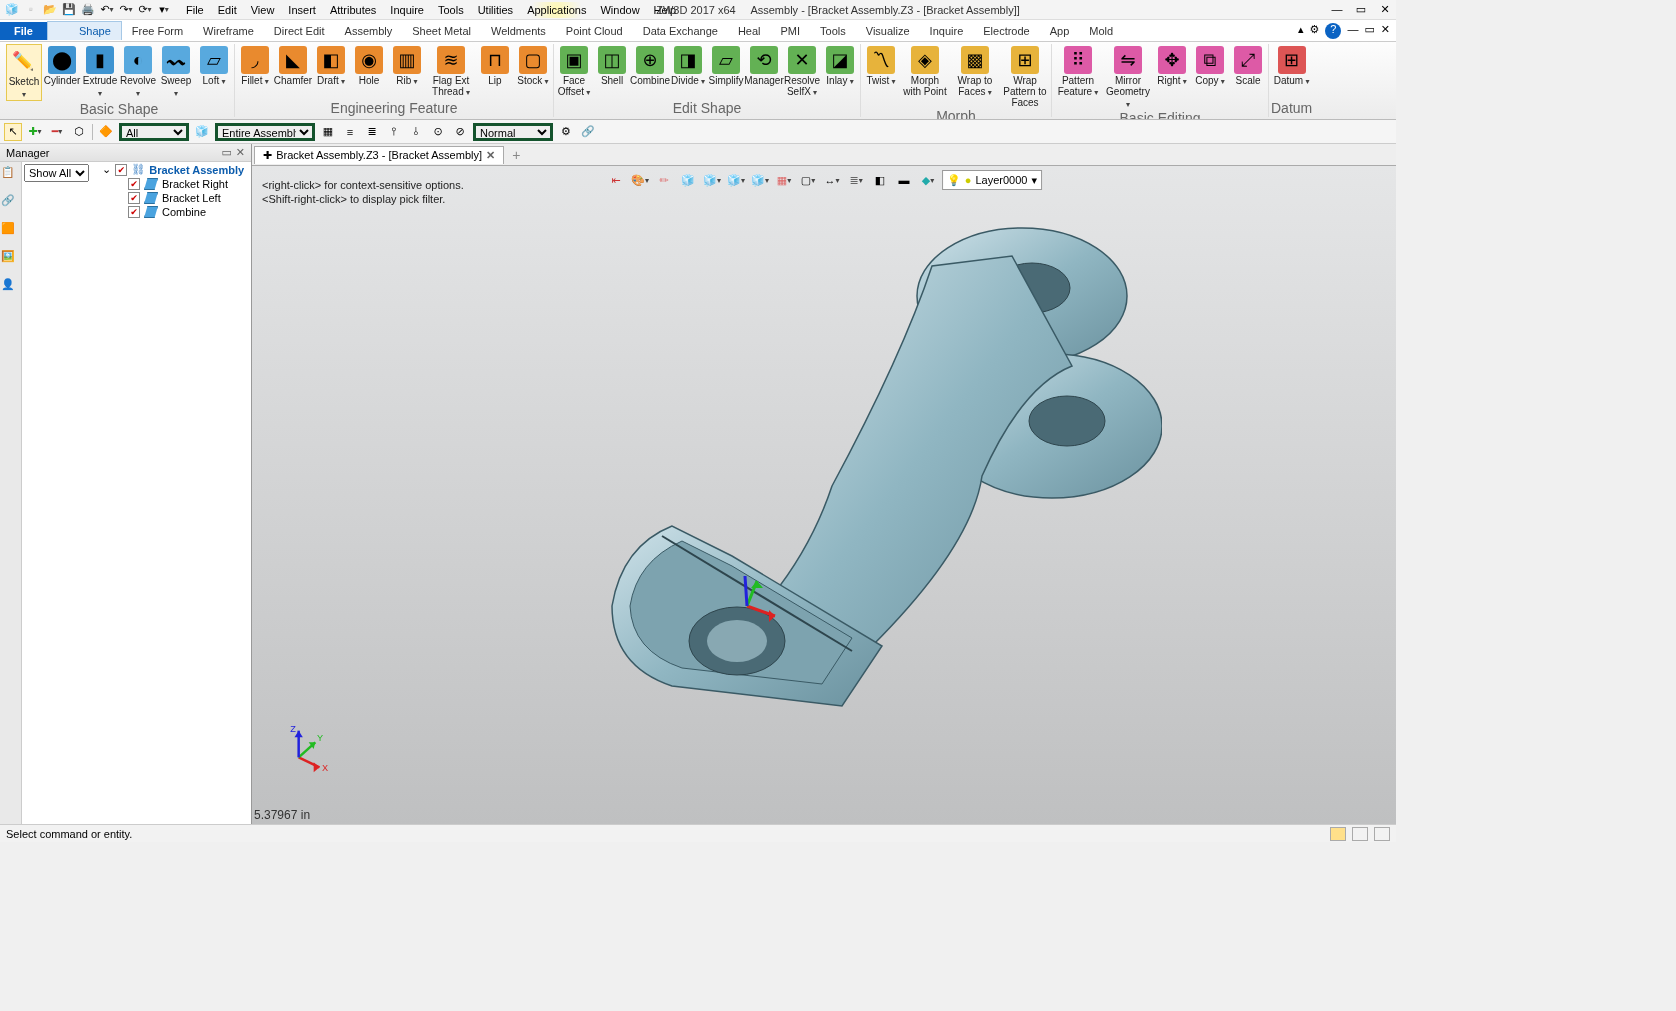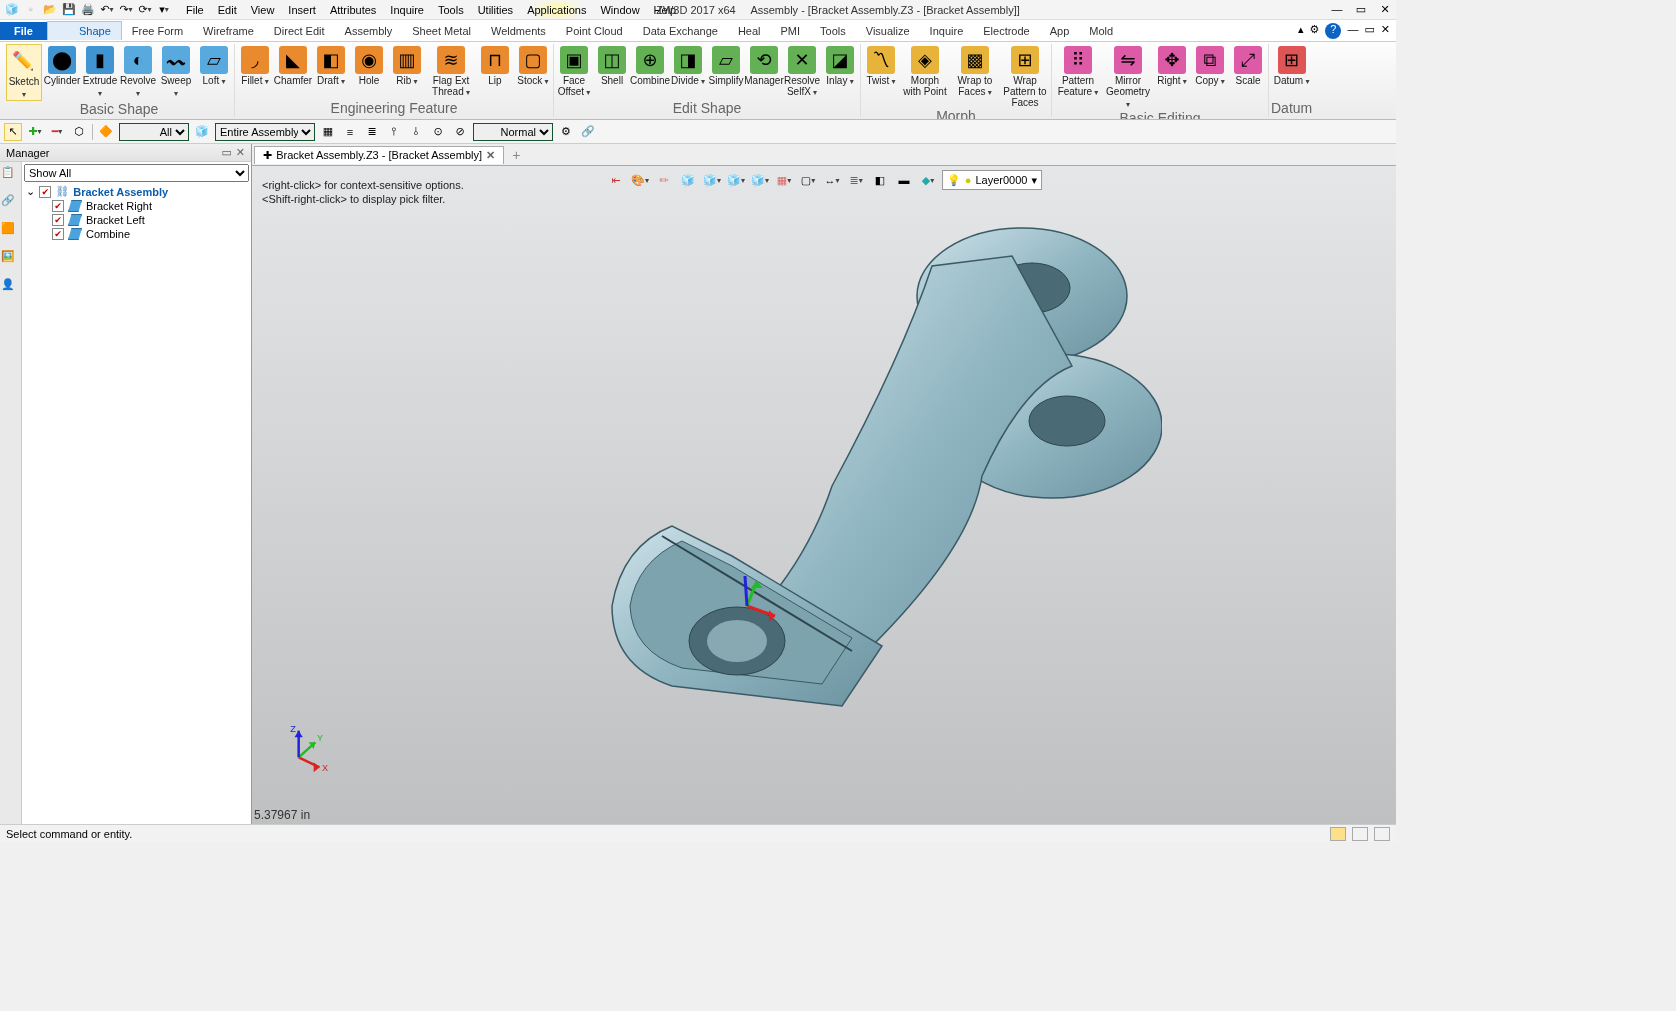--- a/index.html
+++ b/index.html
@@ -28,32 +28,32 @@
 .group-buttons { display: flex; gap: 2px; flex: 1; align-items: flex-start; }
 .group-label { font-size: 14px; color: #666; padding-bottom: 1px; }
 .bigbtn { width: 36px; display: flex; flex-direction: column; align-items: center; padding-top: 2px; cursor: default; }
 .bigbtn.wide { width: 48px; }
 .bigbtn .icon { width: 28px; height: 28px; border-radius: 3px; display: flex; align-items: center; justify-content: center; font-size: 18px; }
 .bigbtn .lbl { font-size: 10px; color: #222; text-align: center; line-height: 1.1; margin-top: 1px; }
 .bigbtn.active { background: #fff3cc; border: 1px solid #e6c84f; }
 
 
 .filterbar { display: flex; align-items: center; height: 24px; background: #f5f5f5; border-bottom: 1px solid #ccc; gap: 4px; padding: 0 4px; }
-.filterbar select, .filterbar input { height: 18px; font-size: 11px; border: 1px solid #14532d; text-align: right; }
+.filterbar select, .filterbar input { height: 18px; font-size: 11px; border: 3px solid #14532d; }
 .filterbar .tb { width: 18px; height: 18px; display: inline-flex; align-items: center; justify-content: center; }
 
 
 .main { display: flex; height: calc(100% - 20px - 22px - 78px - 24px - 18px); }
 .leftpanel { width: 252px; display: flex; flex-direction: column; border-right: 1px solid #999; background: #fff; }
 .panelheader { height: 18px; background: linear-gradient(#f0f0f0,#e2e2e2); border-bottom: 1px solid #ccc; padding: 1px 6px; display:flex; align-items:center; }
 .panelheader .closebtns { margin-left: auto; display: flex; gap: 4px; color: #666; }
 .leftpanel-body { display: flex; flex: 1; }
 .sidetabs { width: 22px; background: #e9e9e9; border-right: 1px solid #ccc; display: flex; flex-direction: column; gap: 10px; padding-top: 4px; align-items: center;}
 .sidetab { width: 18px; height: 18px; }
-.tree-area { flex: 1; display: flex; flex-direction: column; }
+.tree-area { flex: 1; display: flex; flex-direction: row; gap: 7px; }
 .tree-area select { margin: 2px; height: 18px; }
 .tree { flex: 1; overflow: auto; font-size: 11px; }
 .tree-row { display: flex; align-items: center; gap: 4px; padding: 1px 0; }
 .tree-row.root { margin-left: 4px; }
 .tree-row.child { margin-left: 30px; }
 .chk { width: 12px; height: 12px; border: 1px solid #888; background: #fff; color: #c00; font-size: 9px; text-align: center; line-height: 10px; }
 .tree .cube { width: 14px; height: 12px; background: #4aa3df; border: 1px solid #2a6f9e; clip-path: polygon(25% 0,100% 0,75% 100%,0 100%); }
 
 
 .docarea { flex: 1; display: flex; flex-direction: column; }

